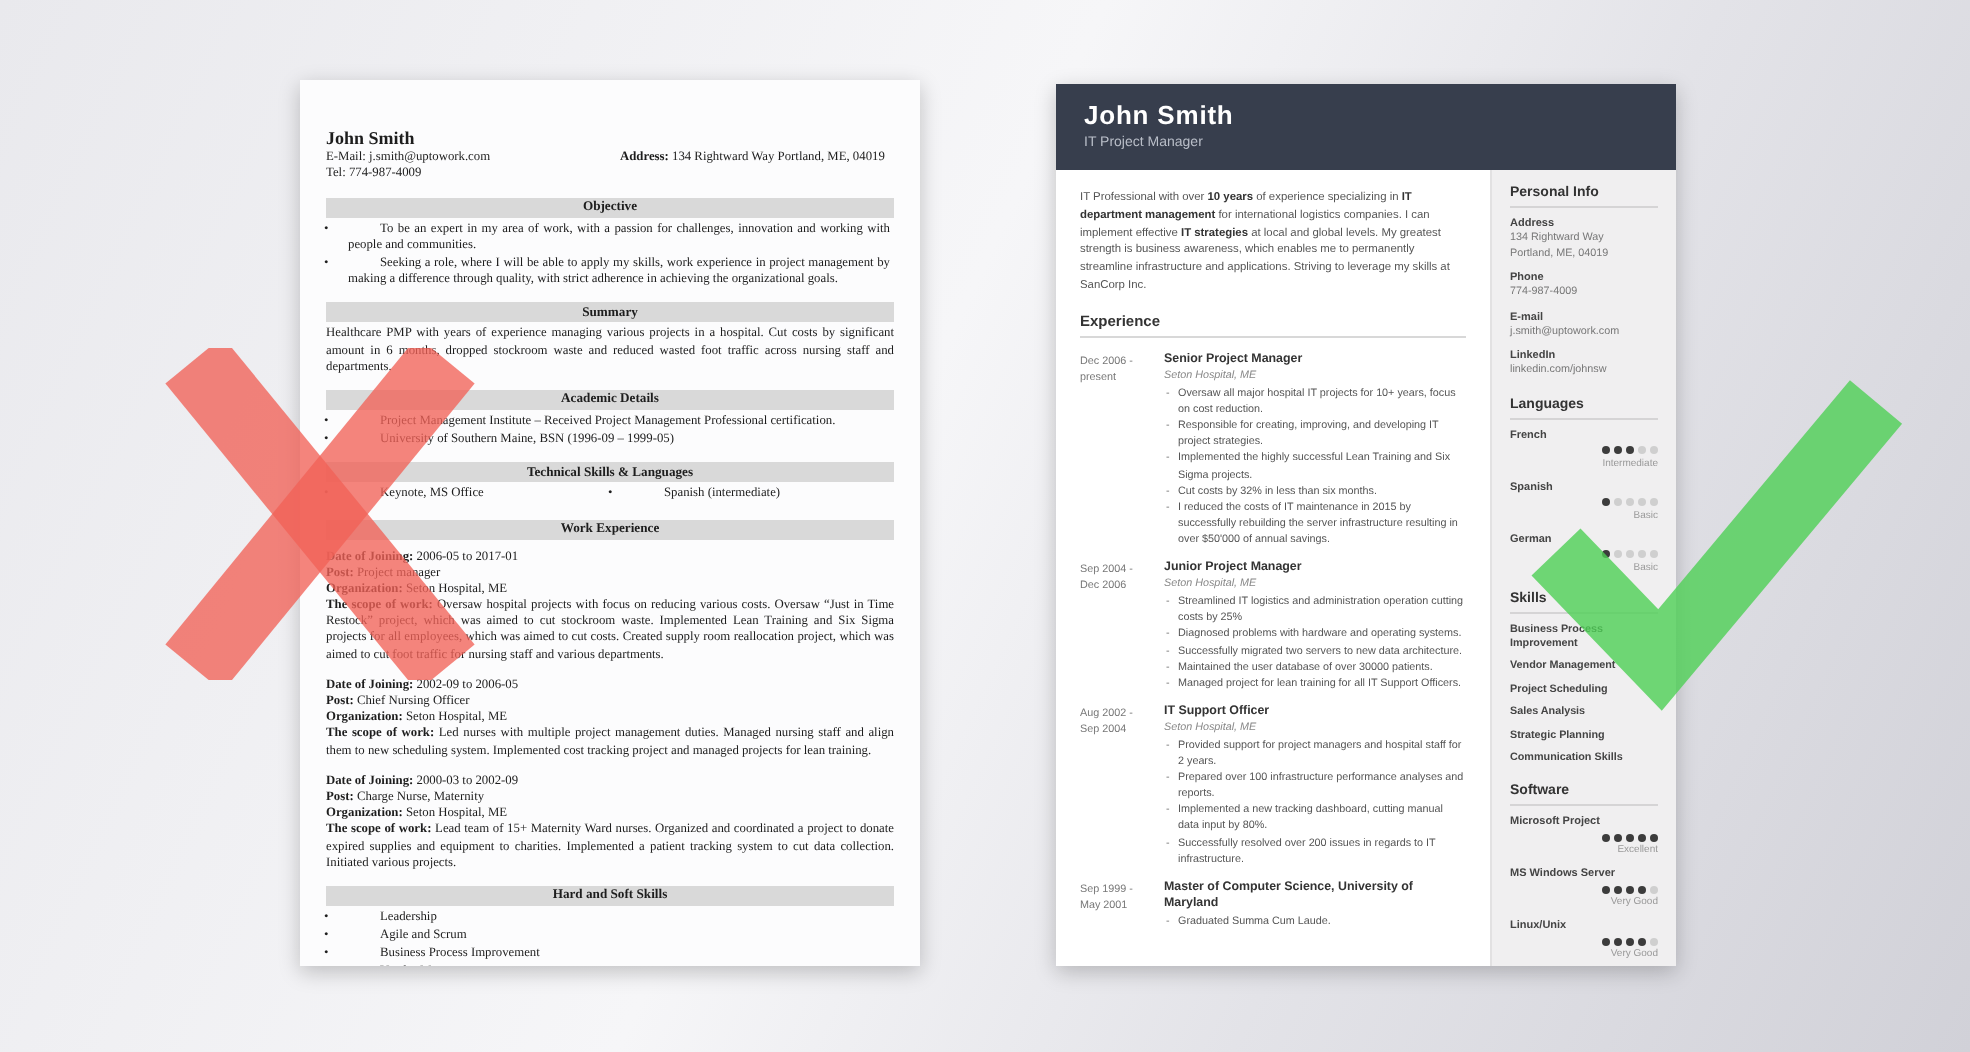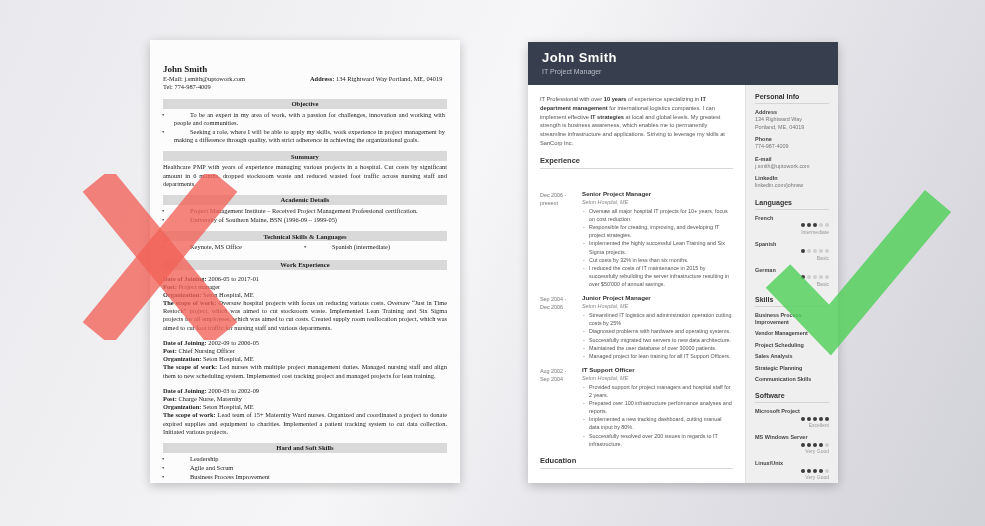--- a/index.html
+++ b/index.html
@@ -35,21 +35,21 @@
   .good-header{background:#373e4d;height:43px;box-sizing:border-box;padding:8px 14px 0;}
   .good-name{color:#ffffff;font-size:13px;font-weight:bold;letter-spacing:.4px;}
   .good-title{color:#b9bec8;font-size:7px;margin-top:3px;}
   .good-body{display:flex;height:398px;}
   .good-main{width:217px;box-sizing:border-box;padding:8px 12px;}
   .good-sidebar{width:93px;box-sizing:border-box;padding:8px 9px;background:#f0eff0;
     border-left:1px solid #e2e1e2;}
   .g-summary{font-size:5.7px;line-height:1.55;color:#555;margin:2px 0 7px;}
   .g-summary b{color:#333;}
   .g-heading{font-size:7.5px;font-weight:bold;color:#333;border-bottom:1px solid #d8d8d8;
-    padding-bottom:3px;margin:8px 0 21px;}
+    padding-bottom:3px;margin:8px 0 7px;}
   .g-entry{display:flex;margin-bottom:6px;}
   .g-date{width:42px;flex-shrink:0;font-size:5.4px;color:#777;line-height:1.5;padding-top:1px;
     padding-right:5px;box-sizing:border-box;}
   .g-content{flex:1;}
   .g-title{font-size:6.2px;font-weight:bold;color:#333;line-height:1.3;}
   .g-company{font-size:5.4px;font-style:italic;color:#888;margin:1px 0 2px;}
   .g-ul{list-style:none;margin:1px 0 0;padding:0;}
   .g-li{position:relative;padding-left:7px;font-size:5.4px;color:#555;line-height:1.5;}
   .g-li::before{content:"-";position:absolute;left:1px;top:0;color:#777;}
   .sb-heading{font-size:7px;font-weight:bold;color:#333;border-bottom:1px solid #d5d4d5;
@@ -189,21 +189,20 @@
               <div class="g-title">IT Support Officer</div>
               <div class="g-company">Seton Hospital, ME</div>
               <ul class="g-ul">
                 <li class="g-li">Provided support for project managers and hospital staff for 2 years.</li>
                 <li class="g-li">Prepared over 100 infrastructure performance analyses and reports.</li>
                 <li class="g-li">Implemented a new tracking dashboard, cutting manual data input by 80%.</li>
                 <li class="g-li">Successfully resolved over 200 issues in regards to IT infrastructure.</li>
               </ul>
             </div>
           </div>
-          <div class="g-heading">Education</div>
           <div class="g-entry">
             <div class="g-date">Sep 1999 - May 2001</div>
             <div class="g-content">
               <div class="g-title">Master of Computer Science, University of Maryland</div>
               <ul class="g-ul">
                 <li class="g-li">Graduated Summa Cum Laude.</li>
               </ul>
             </div>
           </div>
         </div>

